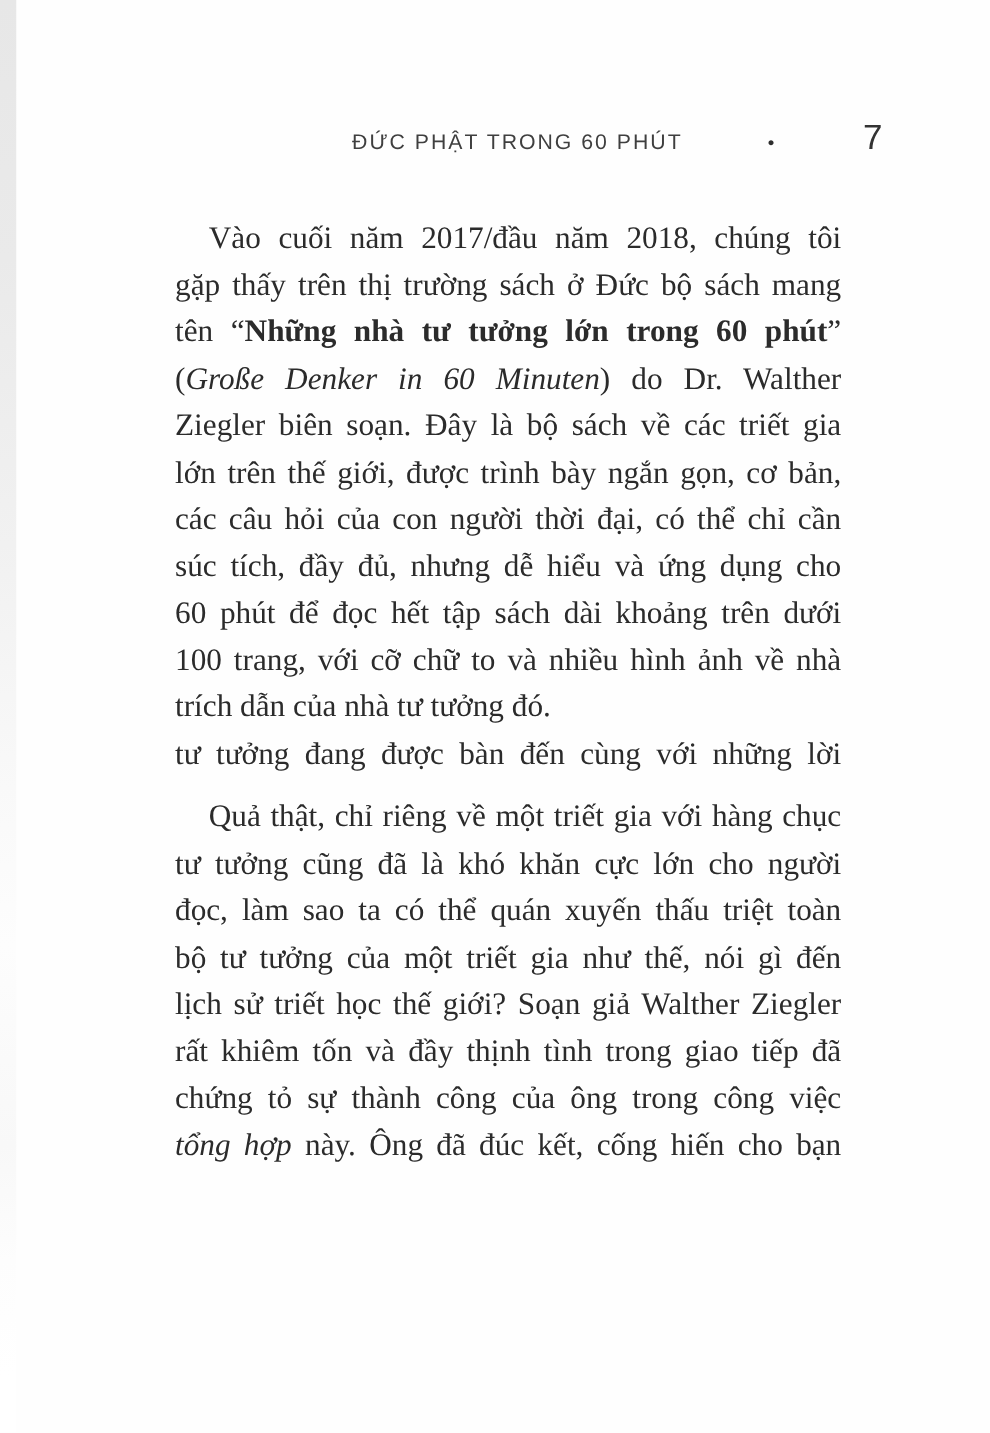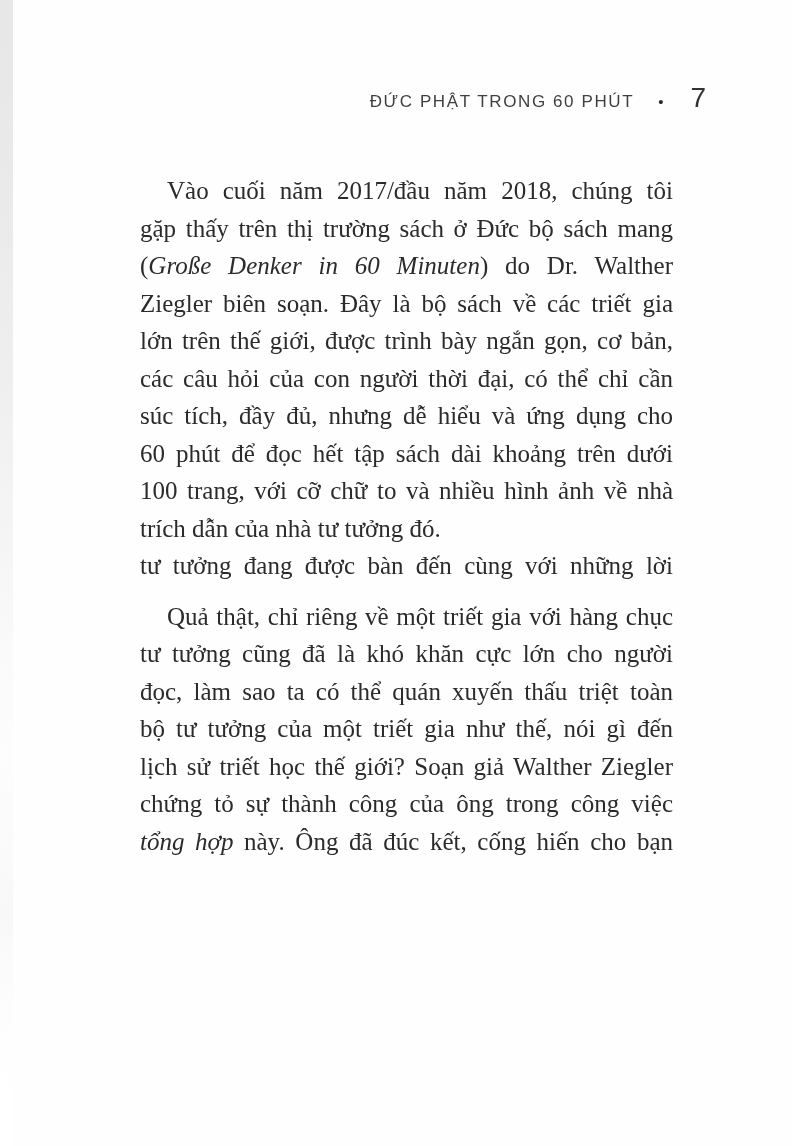--- a/index.html
+++ b/index.html
@@ -28,26 +28,27 @@
       #f9f9f9 55%,
       #fdfdfd 66%,
       #fafafa 74%,
       #f8f8f8 80%,
       #fdfdfd 88%,
       #ffffff 96%);
   }
   
   .running-header {
     position: absolute;
-    top: 82px;
+    top: 94px;
     right: 86px;
     display: flex;
     align-items: baseline;
     font-family: "Liberation Sans", "DejaVu Sans", sans-serif;
     color: #3f3f3f;
+    gap: 44px;
   }
   .running-title {
     font-size: 17px;
     font-weight: 400;
     letter-spacing: 1.6px;
     color: #3f3f3f;
   }
   .separator-dot {
     font-size: 15px;
     margin-left: 24px;
@@ -90,33 +91,35 @@
   <div class="running-header">
     <span class="running-title">ĐỨC PHẬT TRONG 60 PHÚT</span>
     <span class="separator-dot">•</span>
     <span class="page-number">7</span>
   </div>
 
   <div class="page-body" id="page-body">
       <div class="para">
         <div class="line indent"><span>Vào cuối năm 2017/đầu năm 2018, chúng tôi</span></div>
         <div class="line"><span>gặp thấy trên thị trường sách ở Đức bộ sách mang</span></div>
+        <div class="line"><span>tên “</span><span class="seg-b">Những nhà tư tưởng lớn trong 60 phút</span><span>”</span></div>
         <div class="line"><span>(</span><span class="seg-i">Große Denker in 60 Minuten</span><span>) do Dr. Walther</span></div>
         <div class="line"><span>Ziegler biên soạn. Đây là bộ sách về các triết gia</span></div>
         <div class="line"><span>lớn trên thế giới, được trình bày ngắn gọn, cơ bản,</span></div>
         <div class="line"><span>các câu hỏi của con người thời đại, có thể chỉ cần</span></div>
         <div class="line"><span>súc tích, đầy đủ, nhưng dễ hiểu và ứng dụng cho</span></div>
         <div class="line"><span>60 phút để đọc hết tập sách dài khoảng trên dưới</span></div>
         <div class="line"><span>100 trang, với cỡ chữ to và nhiều hình ảnh về nhà</span></div>
         <div class="line line-left"><span>trích dẫn của nhà tư tưởng đó.</span></div>
         <div class="line"><span>tư tưởng đang được bàn đến cùng với những lời</span></div>
       </div>
       <div class="para">
         <div class="line indent"><span>Quả thật, chỉ riêng về một triết gia với hàng chục</span></div>
         <div class="line"><span>tư tưởng cũng đã là khó khăn cực lớn cho người</span></div>
         <div class="line"><span>đọc, làm sao ta có thể quán xuyến thấu triệt toàn</span></div>
         <div class="line"><span>bộ tư tưởng của một triết gia như thế, nói gì đến</span></div>
         <div class="line"><span>lịch sử triết học thế giới? Soạn giả Walther Ziegler</span></div>
+        <div class="line"><span>rất khiêm tốn và đầy thịnh tình trong giao tiếp đã</span></div>
         <div class="line"><span>chứng tỏ sự thành công của ông trong công việc</span></div>
         <div class="line"><span class="seg-i">tổng hợp</span><span> này. Ông đã đúc kết, cống hiến cho bạn</span></div>
       </div>
     </div>
 </div>
 
 </body></html>

